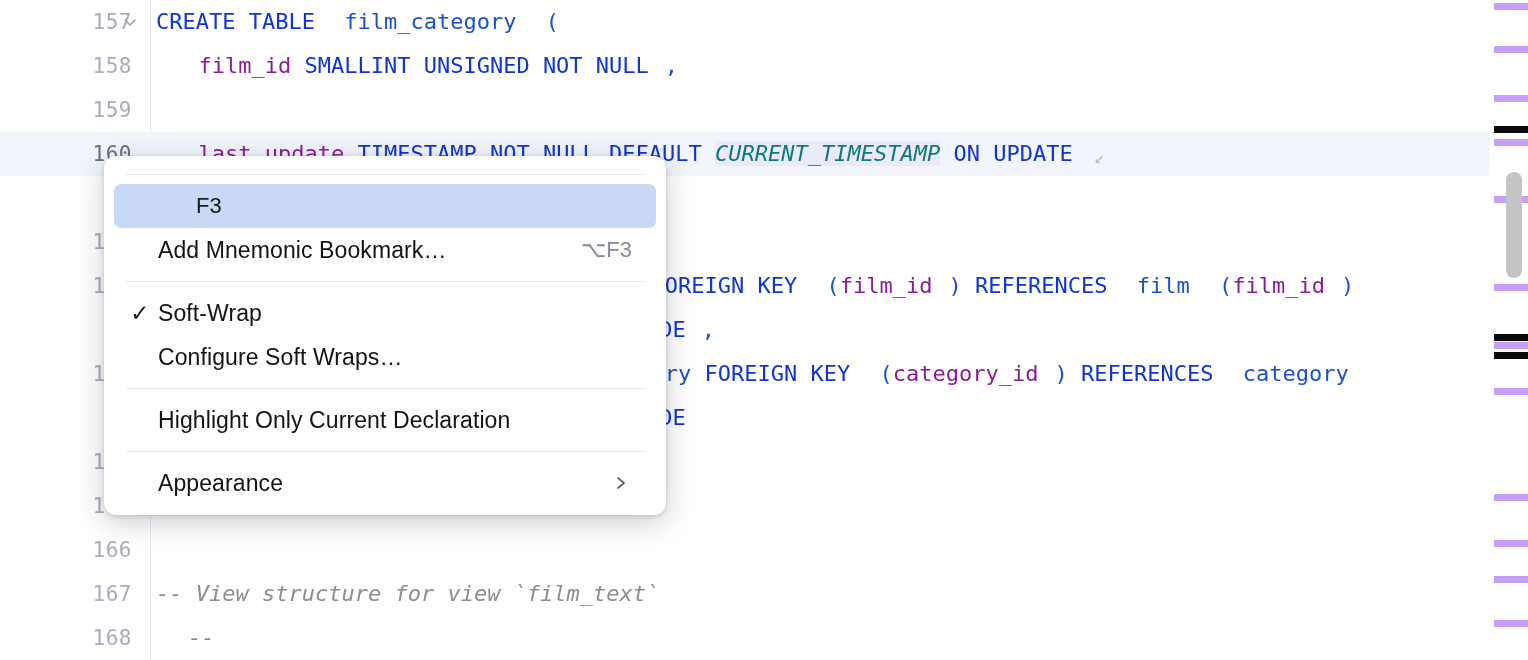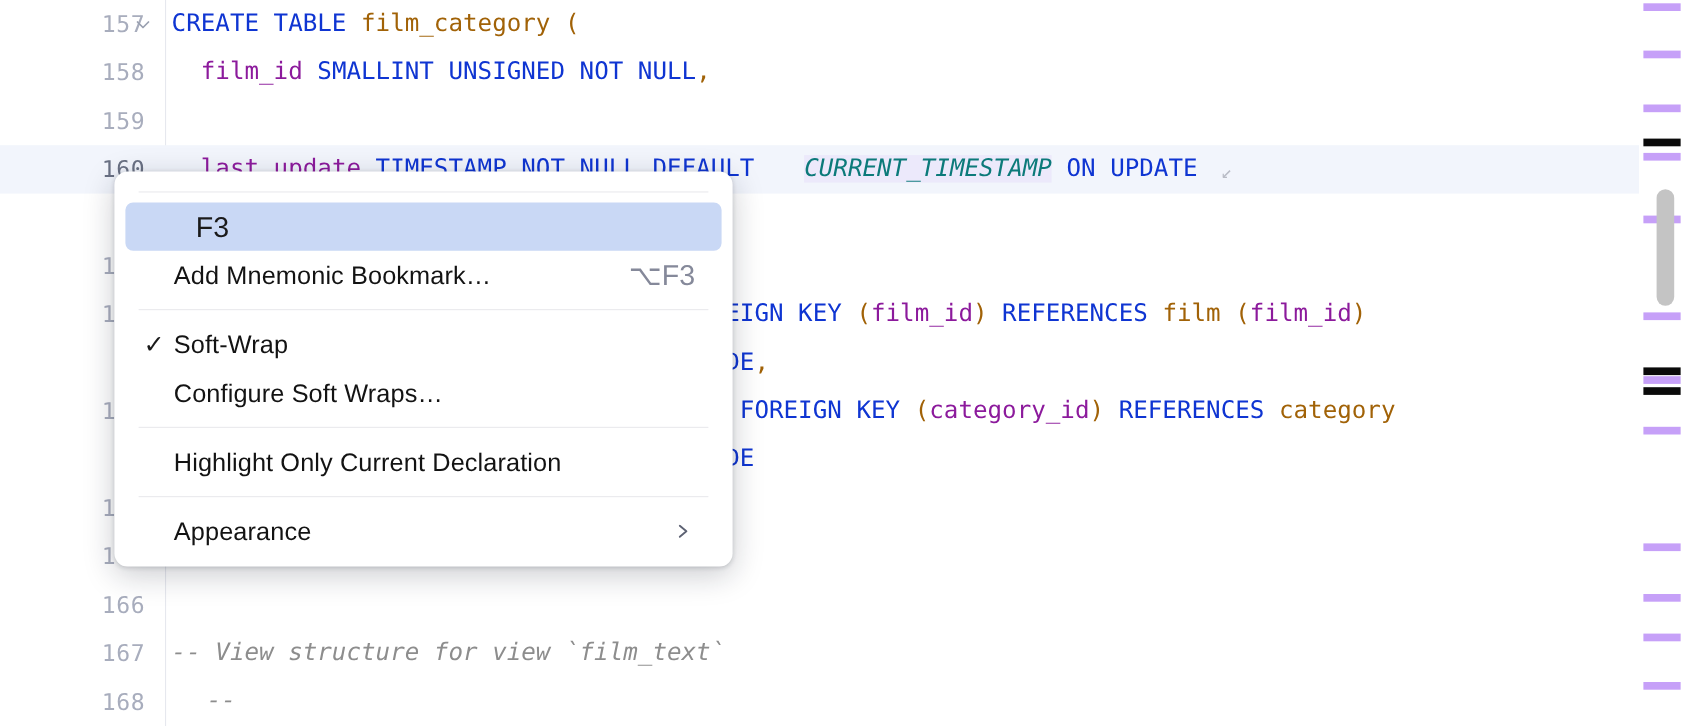--- a/index.html
+++ b/index.html
@@ -75,24 +75,24 @@
     padding-left: 6px;
     font-family: "DejaVu Sans Mono", monospace;
     font-size: 22px;
     line-height: 1;
     white-space: pre;
     color: #0a0a0a;
   }
 
   .kw   { color: #0f35d2; }
   .id   { color: #8c1a9c; }
-  .plain{ color: #a16207; }
+  .plain{ color: #1d4ed8; margin-left: 16px; }
   .fn   { color: #0c7a7a; font-style: italic; }
   .cmt  { color: #8d8d8d; font-style: italic; }
-  .hl   { background: #ece9fb; margin-left: 32px; }
+  .hl   { background: #ece9fb; }
 
   .wrapmark {
     display: inline-block;
     color: #b9bcc6;
     font-size: 17px;
     padding-left: 8px;
     transform: translateY(2px);
   }
 
   
@@ -158,24 +158,25 @@
 
   .mi-label {
     flex: 1 1 auto;
     font-size: 23px;
     color: #131313;
     white-space: nowrap;
     letter-spacing: 0.1px;
   }
 
   .mi-shortcut {
-    font-size: 26px;
+    font-size: 22px;
     color: #1a1a1a;
     white-space: nowrap;
     padding-left: 20px;
+    margin-left: 18px;
   }
   .mi-shortcut.dim { color: #85899a; }
 
   .mi-arrow {
     width: 22px;
     flex: 0 0 22px;
     display: flex;
     align-items: center;
     justify-content: center;
     color: #5d6273;

